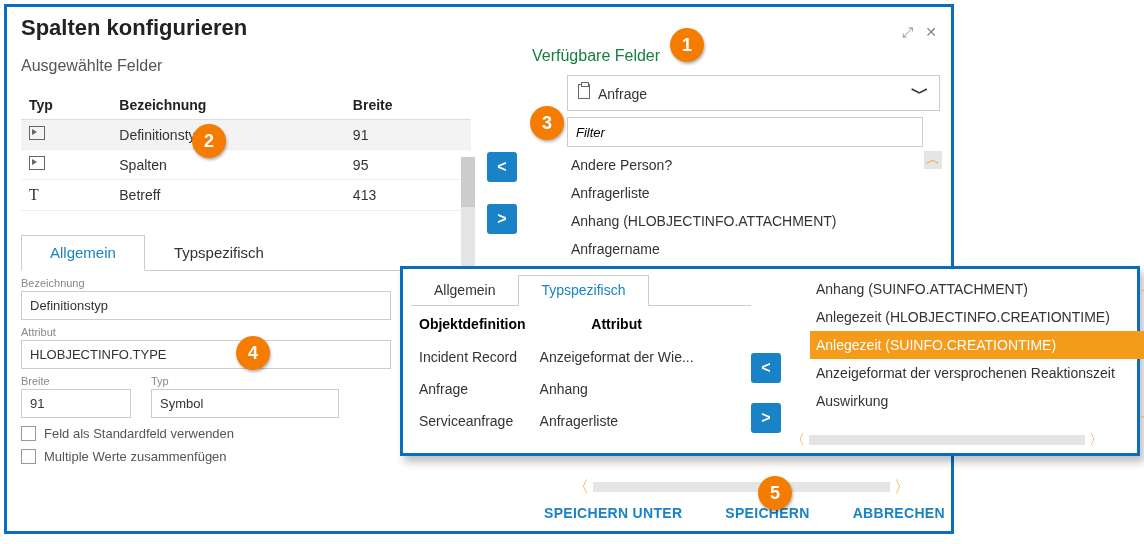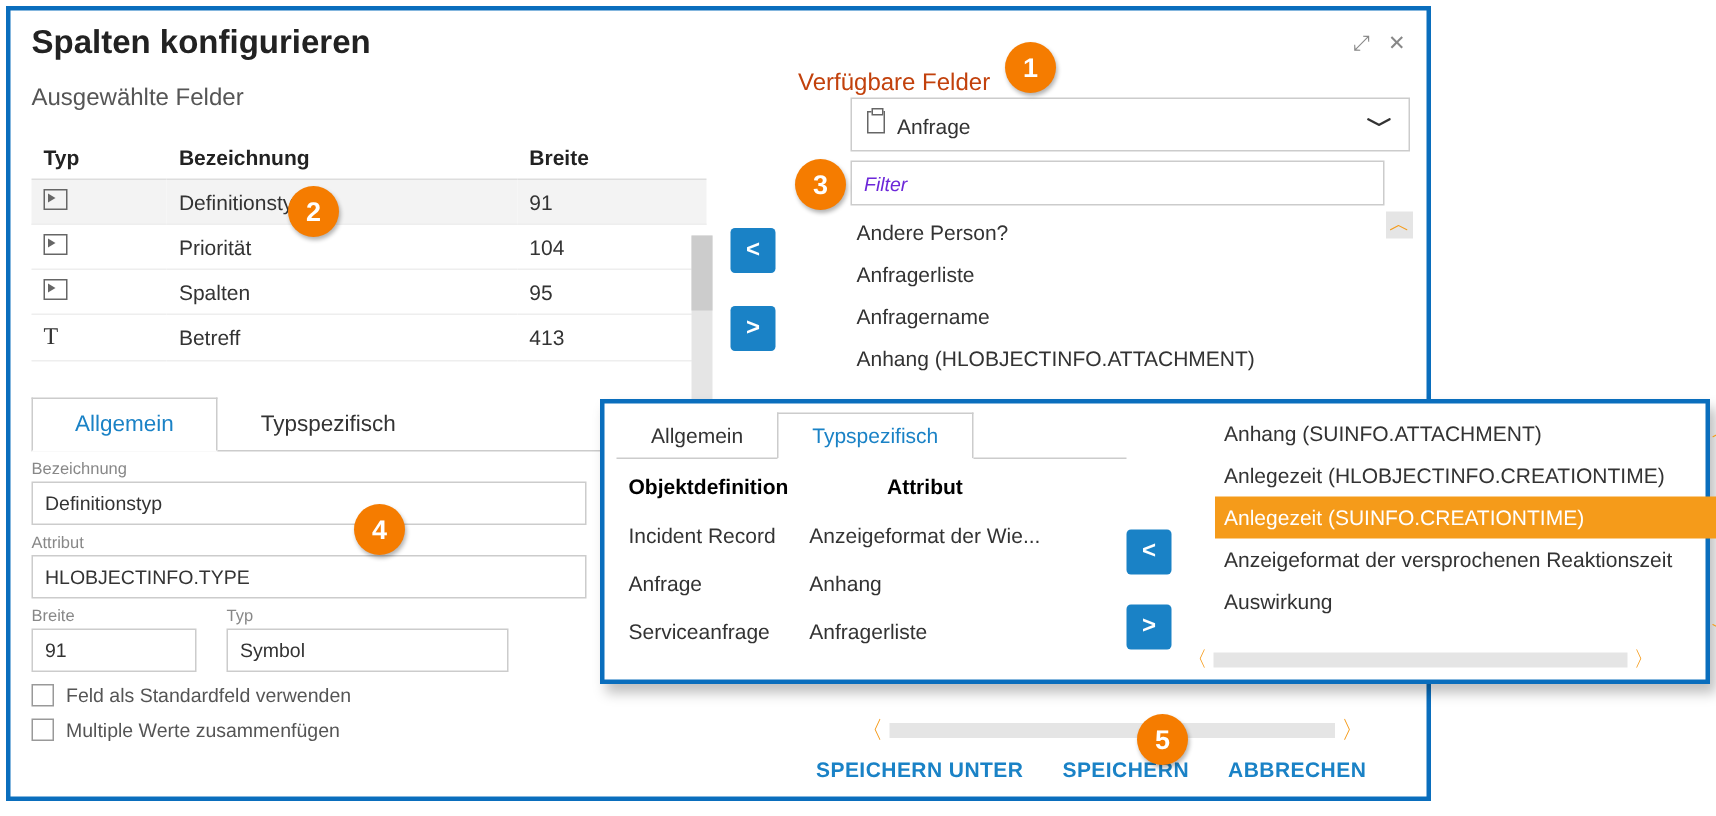--- a/index.html
+++ b/index.html
@@ -1,18 +1,18 @@
 <!DOCTYPE html>
 <html><head>
 <meta charset="utf-8">
 <style>
 *{box-sizing:border-box;margin:0;padding:0;font-family:Arial,Helvetica,sans-serif}
 body{background:#fff;width:1144px;height:544px;position:relative;overflow:hidden}
 .dialog{position:absolute;left:4px;top:4px;width:950px;height:530px;border:3px solid #0a6ebd;background:#fff}
-.dlg-header{display:flex;justify-content:space-between;align-items:center;padding:8px 14px 2px}
+.dlg-header{display:flex;justify-content:space-between;align-items:flex-end;padding:8px 14px 2px}
 .dlg-title{font-size:22px;font-weight:bold;color:#222}
 .dlg-icons{display:flex;gap:12px;color:#888}
 .dlg-icons span{cursor:pointer;font-size:14px}
 .left-panel{position:absolute;left:14px;top:50px;width:450px}
 .left-subtitle{font-size:16px;color:#555;margin-bottom:16px}
 .tbl{width:100%;border-collapse:collapse;font-size:14px}
 .tbl th{text-align:left;font-weight:bold;color:#222;padding:6px 8px;border-bottom:1px solid #ddd}
 .tbl td{padding:6px 8px;border-bottom:1px solid #eee;color:#333}
 .tbl tr.sel{background:#f3f3f3}
 .type-icon{width:16px;height:14px;border:1px solid #666;display:inline-block;position:relative}
@@ -24,36 +24,36 @@
 .tab{padding:8px 28px;font-size:15px;color:#333;cursor:pointer;border:1px solid transparent}
 .tab.active{color:#1a82c6;border:1px solid #ccc;border-bottom:1px solid #fff;background:#fff;margin-bottom:-1px}
 .form-group{margin-top:6px}
 .form-label{font-size:11px;color:#888;margin-bottom:2px}
 .form-input{width:370px;padding:6px 8px;border:1px solid #ccc;font-size:13px;color:#333}
 .form-input.small{width:110px}
 .form-row{display:flex;gap:20px;margin-top:6px}
 .checkbox-row{display:flex;align-items:center;gap:8px;margin-top:8px;font-size:13px;color:#555}
 .checkbox{width:15px;height:15px;border:1px solid #999;background:#fff}
 .right-panel{position:absolute;left:525px;top:40px;width:410px}
-.right-subtitle{font-size:16px;color:#c2410c;}
+.right-subtitle{font-size:16px;color:#15803d;margin-bottom:10px}
 .anfrage-select{margin-left:35px;width:373px;height:36px;border:1px solid #ccc;display:flex;align-items:center;justify-content:space-between;padding:0 10px;font-size:14px;color:#333}
 .clipboard-icon{width:12px;height:15px;border:1px solid #666;display:inline-block;margin-right:8px;position:relative}
 .clipboard-icon::before{content:"";position:absolute;top:-3px;left:2px;width:6px;height:3px;border:1px solid #666;background:#fff}
 .chevron{font-size:18px;font-weight:bold}
-.filter-box{margin-left:35px;margin-top:6px;width:356px;height:30px;border:1px solid #ccc;padding:0 8px;display:flex;align-items:center;font-size:13px;color:#6d28d9;font-style:italic}
+.filter-box{margin-left:35px;margin-top:6px;width:356px;height:30px;border:1px solid #ccc;padding:0 8px;display:flex;align-items:center;font-size:13px;color:#000000;font-style:italic}
 .field-list{margin-left:35px;margin-top:4px;width:370px}
 .field-item{padding:6px 4px;font-size:14px;color:#333}
 .move-btns{position:absolute;left:480px;top:145px;display:flex;flex-direction:column;gap:22px}
 .move-btn{width:30px;height:30px;background:#1a82c6;color:#fff;font-size:16px;font-weight:bold;display:flex;align-items:center;justify-content:center;border-radius:3px;cursor:pointer}
 .scroll-up,.scroll-down{position:absolute;right:0;width:18px;height:18px;background:#e5e5e5;color:#f59b1a;display:flex;align-items:center;justify-content:center;font-size:14px}
 .scroll-up{top:0}
 .hscroll-track{position:absolute;left:562px;top:472px;width:345px;height:16px;display:flex;align-items:center}
 .hscroll-track .arrow{color:#f59b1a;font-size:16px;padding:0 4px}
 .hscroll-track .bar{flex:1;height:10px;background:#e5e5e5}
-.action-btns{position:absolute;left:537px;top:498px;display:flex;gap:26px;font-size:14px;font-weight:bold;color:#1a82c6}
+.action-btns{position:absolute;left:537px;top:498px;display:flex;gap:43px;font-size:14px;font-weight:bold;color:#1a82c6}
 .action-btns span{cursor:pointer;letter-spacing:.3px}
 
 .overlay{position:absolute;left:400px;top:266px;width:740px;height:190px;border:3px solid #0a6ebd;background:#fff;box-shadow:4px 6px 8px rgba(0,0,0,.25)}
 .ov-left{position:absolute;left:8px;top:6px;width:340px}
 .ov-tabs{display:flex;border-bottom:1px solid #ccc}
 .ov-tab{padding:6px 22px;font-size:14px;color:#333;cursor:pointer;border:1px solid transparent}
 .ov-tab.active{color:#1a82c6;border:1px solid #ccc;border-bottom:1px solid #fff;margin-bottom:-1px;background:#fff}
 .ov-table th{text-align:center;font-weight:bold;font-size:14px;padding:8px 6px}
 .ov-table td{font-size:14px;padding:7px 6px;color:#333}
 .ov-move{position:absolute;left:348px;top:84px;display:flex;flex-direction:column;gap:20px}
@@ -91,25 +91,20 @@
       </tr>
         </thead>
       <tbody>
         <tr class="sel">
           <td><span class="type-icon"></span></td>
           <td>Definitionstyp</td>
           <td>91</td>
         </tr>
         <tr>
           <td><span class="type-icon"></span></td>
-          <td>Priorität</td>
-          <td>104</td>
-        </tr>
-        <tr>
-          <td><span class="type-icon"></span></td>
           <td>Spalten</td>
           <td>95</td>
         </tr>
         <tr>
           <td><span class="type-T">T</span></td>
           <td>Betreff</td>
           <td>413</td>
         </tr>
       </tbody>
     </table>
@@ -161,22 +156,22 @@
       <span><span class="clipboard-icon"></span><span>Anfrage</span></span>
       <span class="chevron">﹀</span>
     </div>
     <div class="filter-box">
       <span>Filter</span>
     </div>
     <div style="position:relative">
       <div class="field-list">
         <div class="field-item">Andere Person?</div>
         <div class="field-item">Anfragerliste</div>
+        <div class="field-item">Anhang (HLOBJECTINFO.ATTACHMENT)</div>
         <div class="field-item">Anfragername</div>
-        <div class="field-item">Anhang (HLOBJECTINFO.ATTACHMENT)</div>
       </div>
       <div class="scroll-up">︿</div>
     </div>
   </div>
 
   <div class="hscroll-track">
     <span class="arrow">〈</span>
     <div class="bar"></div>
     <span class="arrow">〉</span>
   </div>

